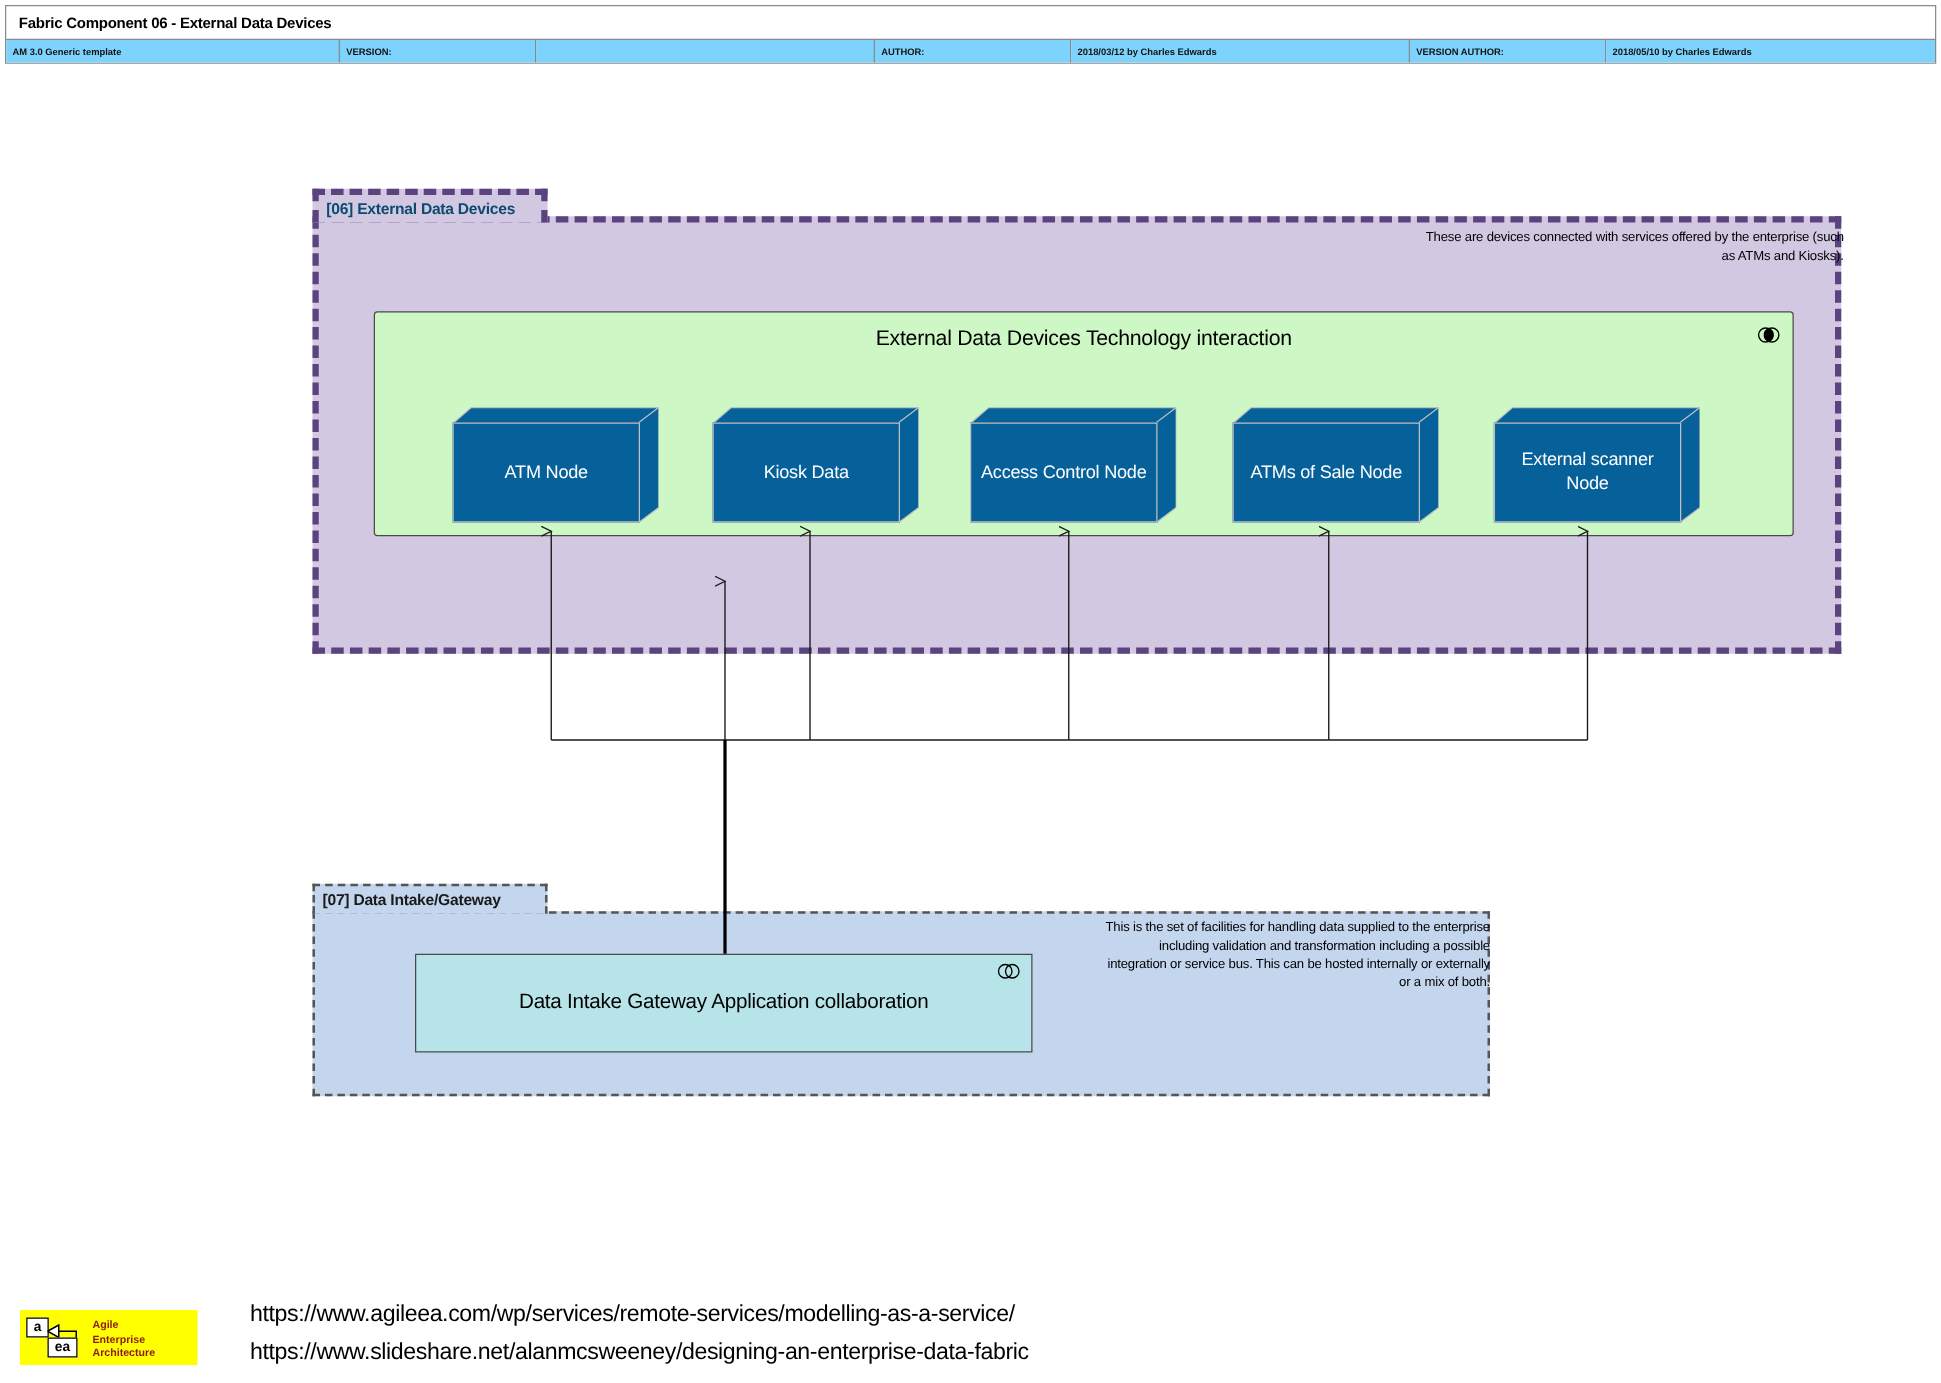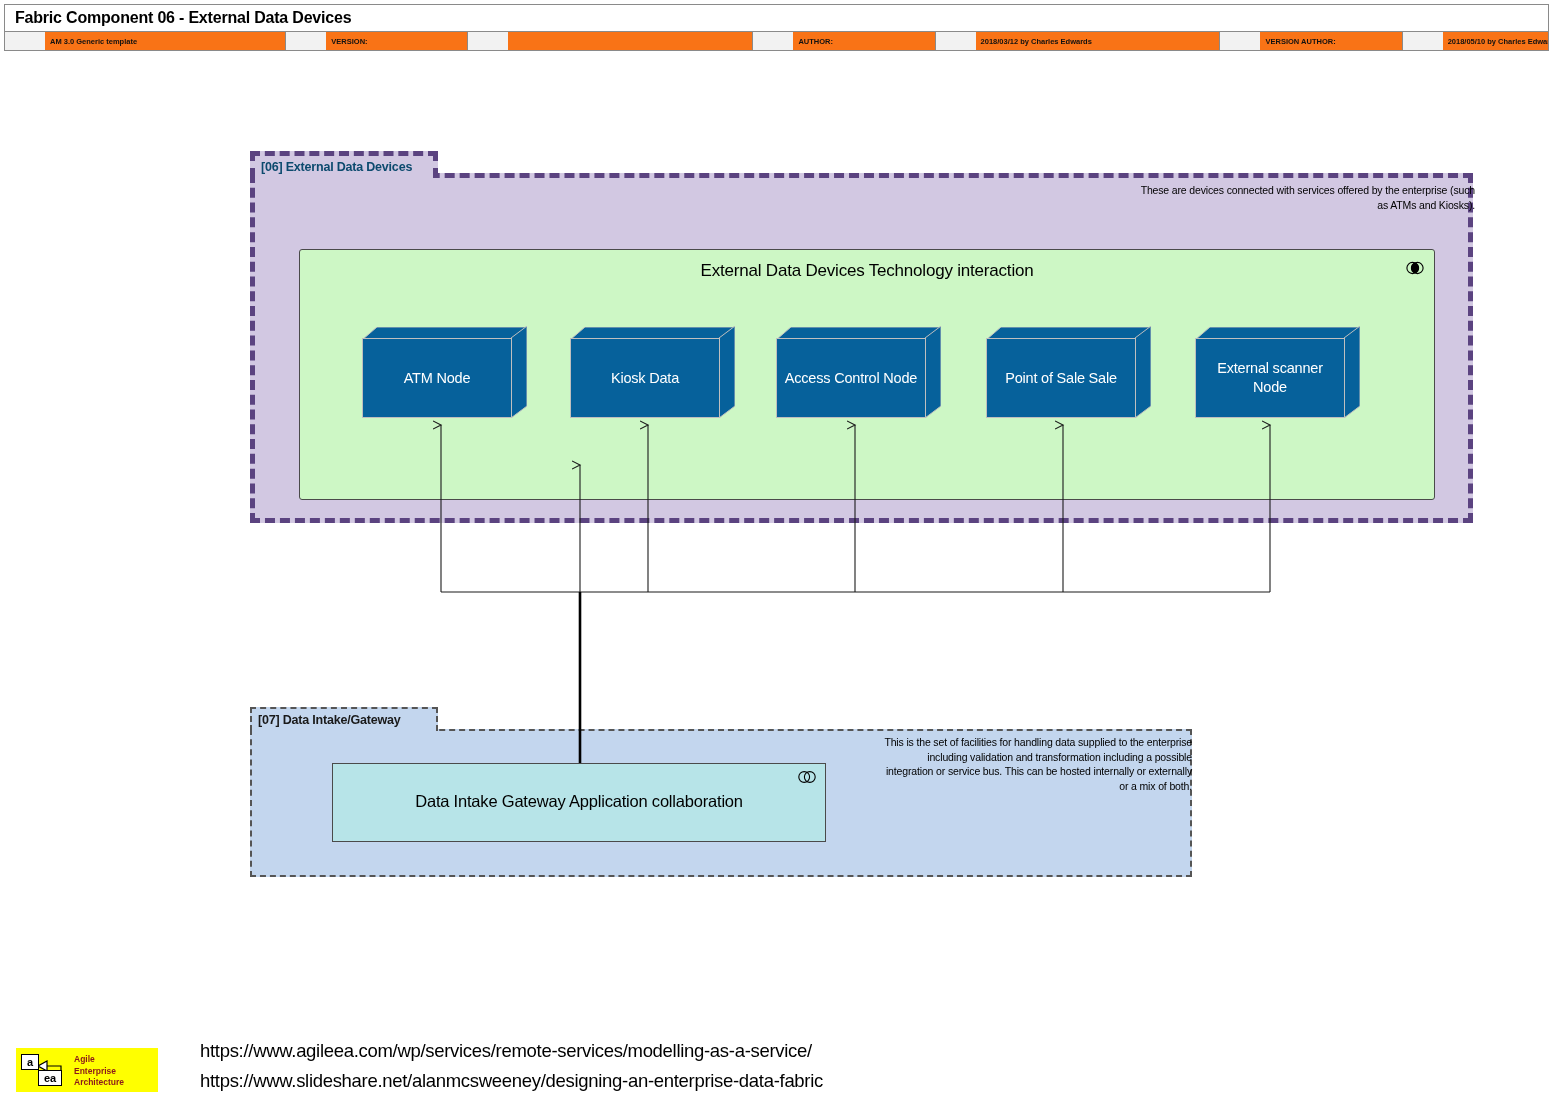--- a/index.html
+++ b/index.html
@@ -31,21 +31,21 @@
   }
   .hdr-title-row {
     height: 27px;
     border-bottom: 1px solid #8a8a8a;
     display: flex;
     align-items: center;
     padding-left: 10px;
     box-sizing: border-box;
   }
   .hdr-title-row .t {
-    font-size: 16px;
+    font-size: 12px;
     font-weight: bold;
     letter-spacing: -0.2px;
     color: #000;
     text-align: right;
   }
   .hdr-meta-row {
     height: 18px;
     display: flex;
     box-sizing: border-box;
     background: #f2f2f2;
@@ -54,22 +54,21 @@
     border-right: 1px solid #8a8a8a;
     font-size: 7.5px;
     font-weight: bold;
     display: flex;
     align-items: center;
     padding-left: 5px;
     box-sizing: border-box;
     color: #111;
     overflow: hidden;
     white-space: nowrap;
-    background: #f97316;
-    margin-left: 40px;
+    background: #7dd3fc;
   }
   .hdr-cell:last-child { border-right: none; }
   .c1 { width: 267px; }
   .c2 { width: 157px; }
   .c3 { width: 271px; }
   .c4 { width: 157px; }
   .c5 { width: 271px; }
   .c6 { width: 157px; }
   .c7 { flex: 1 1 auto; }
 
@@ -115,21 +114,21 @@
     color: #000;
     letter-spacing: -0.15px;
   }
 
   
   .tech-box {
     position: absolute;
     left: 299px;
     top: 249px;
     width: 1136px;
-    height: 251px;
+    height: 180px;
     background: #cdf7c5;
     border: 1.5px solid #4a4a4a;
     border-radius: 3px;
     box-sizing: border-box;
   }
   .tech-box-title {
     position: absolute;
     left: 0;
     top: 11px;
     width: 100%;
@@ -415,21 +414,21 @@
         <svg width="165" height="13" viewBox="0 0 165 13" preserveAspectRatio="none">
           <polygon points="0,13 15,0 165,0 150,13" fill="#06619b" stroke="#bfbfbf" stroke-width="1"></polygon>
         </svg>
       </span>
       <span class="side-face">
         <svg width="16" height="92" viewBox="0 0 16 92" preserveAspectRatio="none">
           <polygon points="0,12 16,0 16,80 0,92" fill="#06619b" stroke="#bfbfbf" stroke-width="1"></polygon>
         </svg>
       </span>
       <span class="face">
-        <span class="label">Point of Sale Sale</span>
+        <span class="label">ATMs of Sale Node</span>
       </span>
     </div>
 
     <div class="node" style="left:895px; top:76px;">
       <span class="top-face">
         <svg width="165" height="13" viewBox="0 0 165 13" preserveAspectRatio="none">
           <polygon points="0,13 15,0 165,0 150,13" fill="#06619b" stroke="#bfbfbf" stroke-width="1"></polygon>
         </svg>
       </span>
       <span class="side-face">

